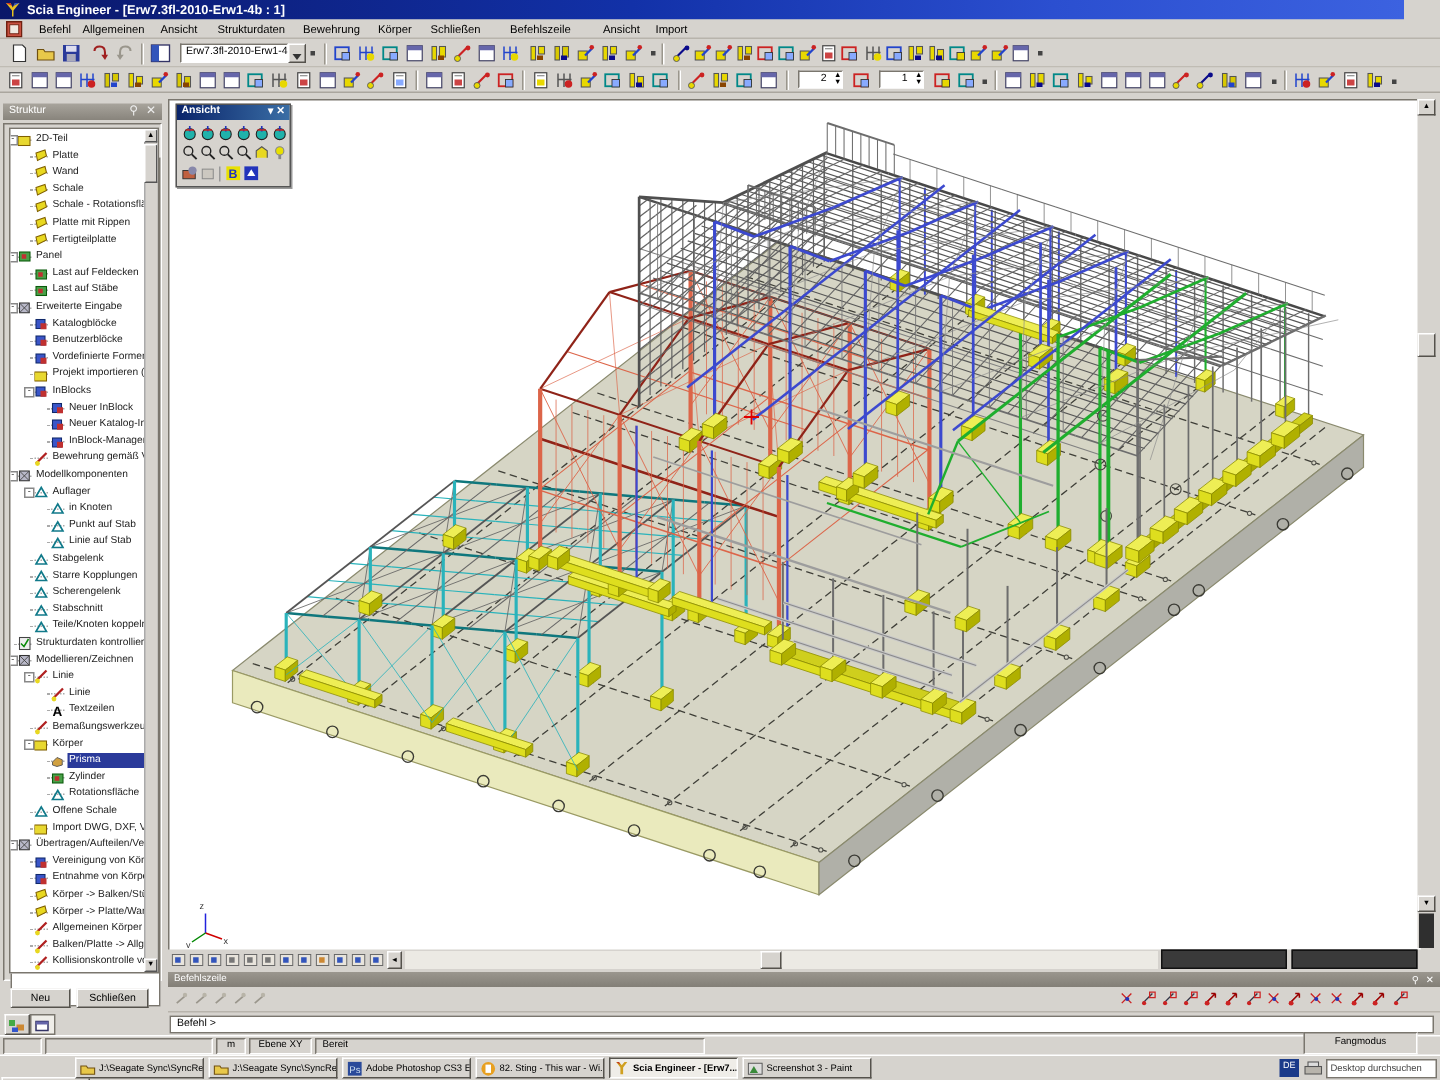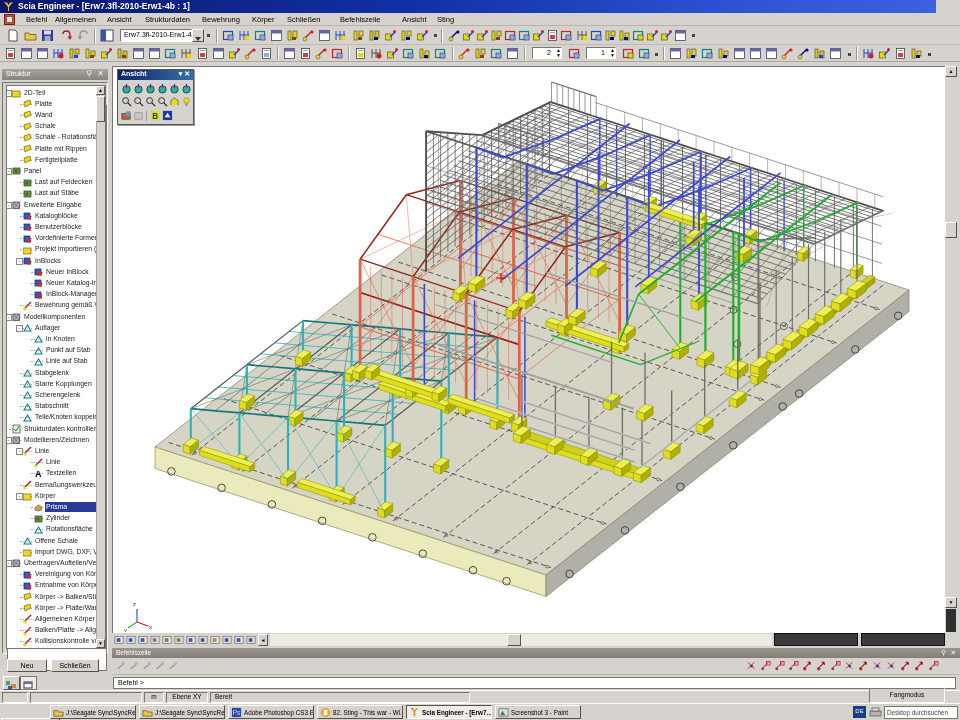--- a/index.html
+++ b/index.html
@@ -21,21 +21,21 @@
     </svg>
     <span class="abs" style="left:26px;top:2px;font-size:7.5px;color:#000">Befehl</span>
     <span class="abs" style="left:55px;top:2px;font-size:7.5px;color:#000">Allgemeinen</span>
     <span class="abs" style="left:107px;top:2px;font-size:7.5px;color:#000">Ansicht</span>
     <span class="abs" style="left:145px;top:2px;font-size:7.5px;color:#000">Strukturdaten</span>
     <span class="abs" style="left:202px;top:2px;font-size:7.5px;color:#000">Bewehrung</span>
     <span class="abs" style="left:252px;top:2px;font-size:7.5px;color:#000">Körper</span>
     <span class="abs" style="left:287px;top:2px;font-size:7.5px;color:#000">Schließen</span>
     <span class="abs" style="left:340px;top:2px;font-size:7.5px;color:#000">Befehlszeile</span>
     <span class="abs" style="left:402px;top:2px;font-size:7.5px;color:#000">Ansicht</span>
-    <span class="abs" style="left:437px;top:2px;font-size:7.5px;color:#000">Sting</span>
+    <span class="abs" style="left:437px;top:2px;font-size:7.5px;color:#000">Import</span>
   </div>
 <div class="abs" style="left:0;top:26px;width:960px;height:19px;background:#d6d3ce;border-bottom:1px solid #c0bcb4">
     <svg class="abs" style="left:7px;top:3px" width="12" height="13" viewBox="0 0 12 13">
       <path d="M2 1 h6 l2 2 v9 h-8 z" fill="#fff" stroke="#333" stroke-width="0.8"></path>
     </svg>
     <svg class="abs" style="left:24px;top:3px" width="14" height="13" viewBox="0 0 14 13">
       <path d="M1 11 L1 4 L5 4 L6 5.5 L12 5.5 L12 11 Z" fill="#e8c84a" stroke="#705010" stroke-width="0.8"></path>
     </svg>
     <svg class="abs" style="left:41px;top:3px" width="13" height="13" viewBox="0 0 13 13">
       <rect x="1" y="1" width="11" height="11" fill="#2a3a9a"></rect>

